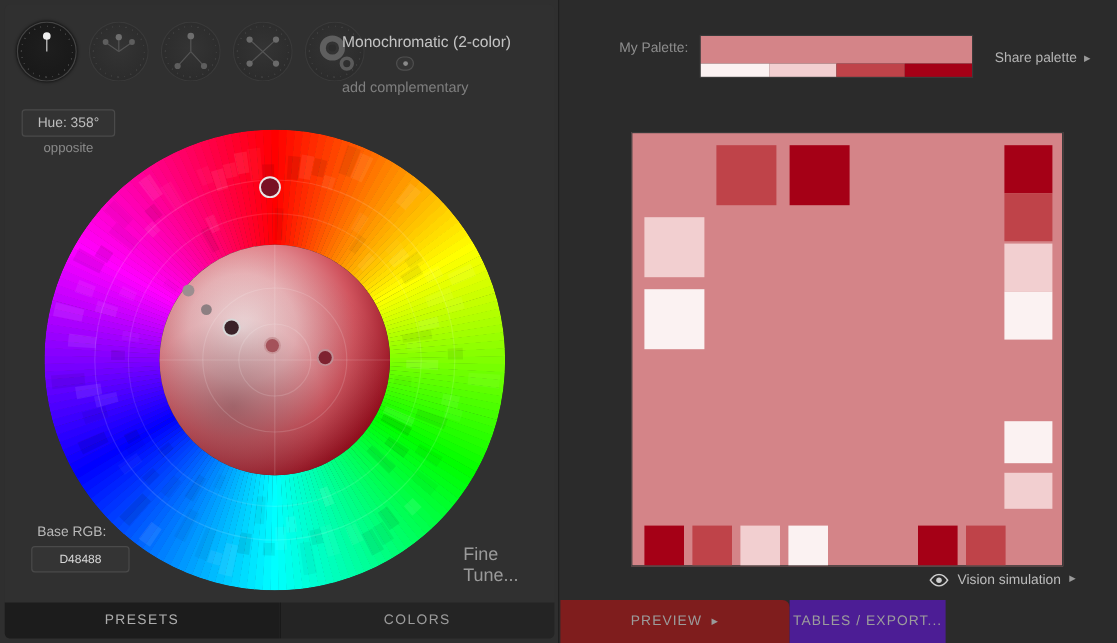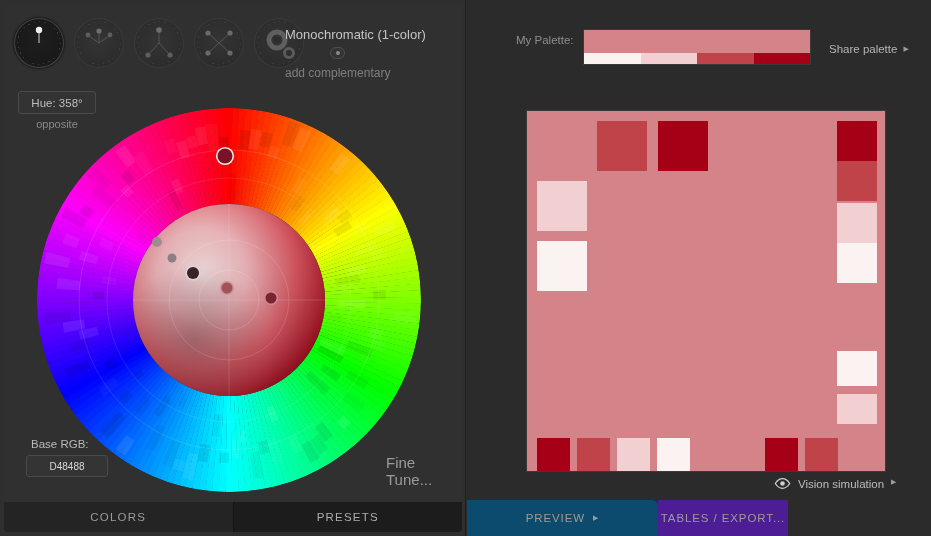--- a/index.html
+++ b/index.html
@@ -154,21 +154,21 @@
   
   #right-tabs {
     position:absolute; left:0; bottom:0; width:464px; height:36px;
     display:flex;
   }
   .rtab {
     display:flex; align-items:center; justify-content:center;
     color:#9c9c9c; font-size:11.5px; letter-spacing:.9px;
     cursor:pointer;
   }
-  #tab-preview { width:191px; background:#0c4a6e; border-top-right-radius:6px; gap:8px; }
+  #tab-preview { width:191px; background:#7f1d1d; border-top-right-radius:6px; gap:8px; }
   #tab-examples { width:143px; background:#262626; }
   #tab-tables { width:130px; background:#4c1d95; }
 
   .eye { display:inline-block; }
 </style>
 </head>
 <body>
 
 <div id="app">
 
@@ -219,21 +219,21 @@
       <div class="scheme-icon">
         <div class="ticks"></div>
         <svg viewBox="0 0 50 50">
           <circle cx="23" cy="22" r="8" fill="none" stroke="#5f5f5f" stroke-width="5"></circle>
           <circle cx="23" cy="22" r="3" fill="#2d2d2d"></circle>
           <circle cx="35" cy="35" r="4.5" fill="none" stroke="#5a5a5a" stroke-width="3"></circle>
         </svg>
       </div>
     </div>
 
-    <div style="position:absolute;left:285px;top:27px;color:#c4c4c4;font-size:13px;">Monochromatic (1-color)</div>
+    <div style="position:absolute;left:285px;top:27px;color:#c4c4c4;font-size:13px;">Monochromatic (2-color)</div>
     <div style="position:absolute;left:285px;top:47px;display:flex;align-items:center;gap:7px;flex-direction:column;">
       <span style="width:15px;height:12px;border:1px solid #4f4f4f;border-radius:7px;background:#343434;display:inline-flex;align-items:center;justify-content:center;">
         <span style="width:4px;height:4px;border-radius:50%;background:#8a8a8a;display:block;"></span>
       </span>
       <span style="color:#7f7f7f;font-size:12px;">add complementary</span>
     </div>
 
     <div id="hue-chip">Hue: 358°</div>
     <div id="opposite-label">opposite</div>
 
@@ -557,22 +557,22 @@
           <div class="marker" style="left: 190px; top: 180px; width: 11px; height: 11px; background: rgb(164, 82, 90); box-shadow: rgb(201, 150, 154) 0px 0px 0px 1.6px;"></div>
           <div class="marker" style="left: 234px; top: 190px; width: 11px; height: 11px; background: rgb(126, 34, 48); box-shadow: rgb(192, 142, 148) 0px 0px 0px 1.6px;"></div>
         </div>
     </div>
 
     <div id="base-rgb-label">Base RGB:</div>
     <div id="base-rgb-input">D48488</div>
     <div id="fine-tune">Fine Tune...</div>
 
     <div id="left-tabs">
+      <div class="ltab active">PRESETS</div>
       <div class="ltab">COLORS</div>
-      <div class="ltab active">PRESETS</div>
     </div>
   </div>
 
   <div id="right-panel">
 
     <div id="my-palette-label">My Palette:</div>
 
     <div id="palette-bar">
       <div id="palette-top" style="background: rgb(212, 132, 136);"></div>
       <div id="palette-bottom">

